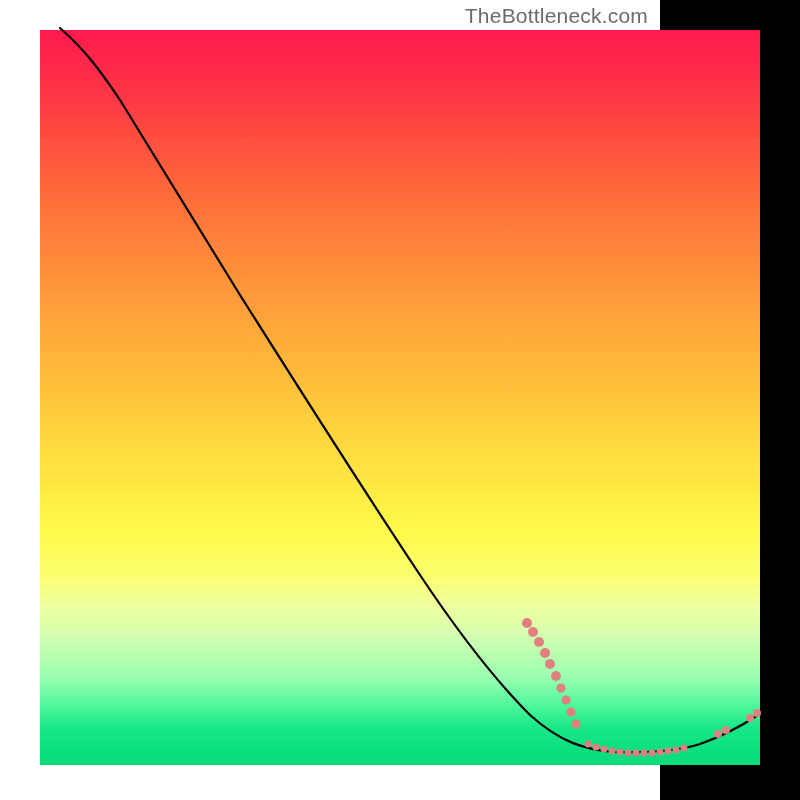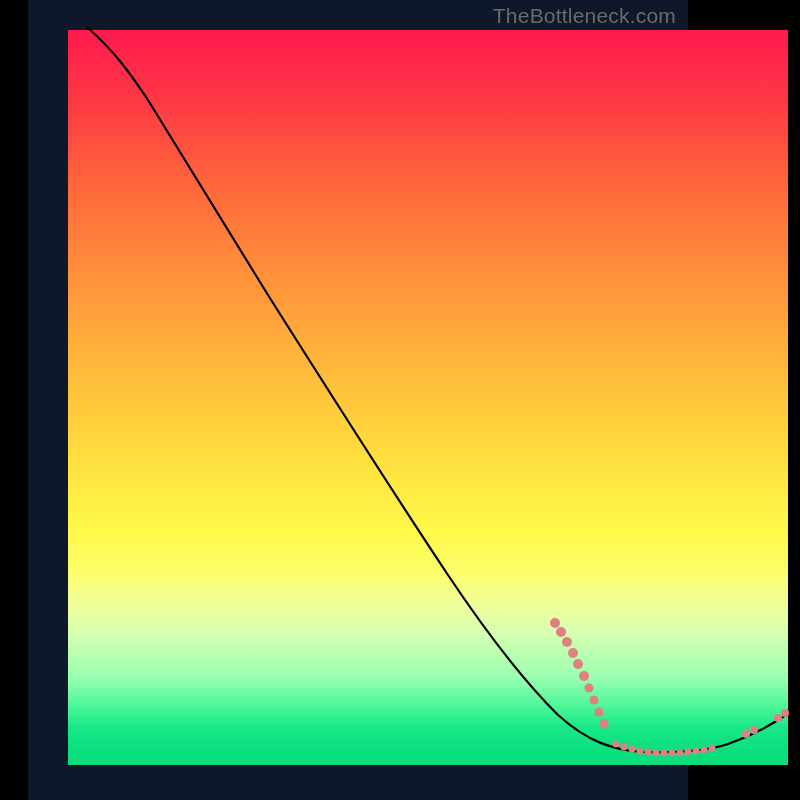--- a/index.html
+++ b/index.html
@@ -8,22 +8,21 @@
     width: 800px;
     height: 800px;
     background: #000;
     font-family: Arial, Helvetica, sans-serif;
     overflow: hidden;
   }
   .frame {
     position: relative;
     width: 660px;
     height: 800px;
-    background: #0f172a;
-    margin-left: 28px;
+    background: #ffffff;
   }
   .watermark {
     position: absolute;
     top: 4px;
     right: 12px;
     color: #6b6b6b;
     font-size: 21px;
     letter-spacing: 0.2px;
     z-index: 5;
   }

